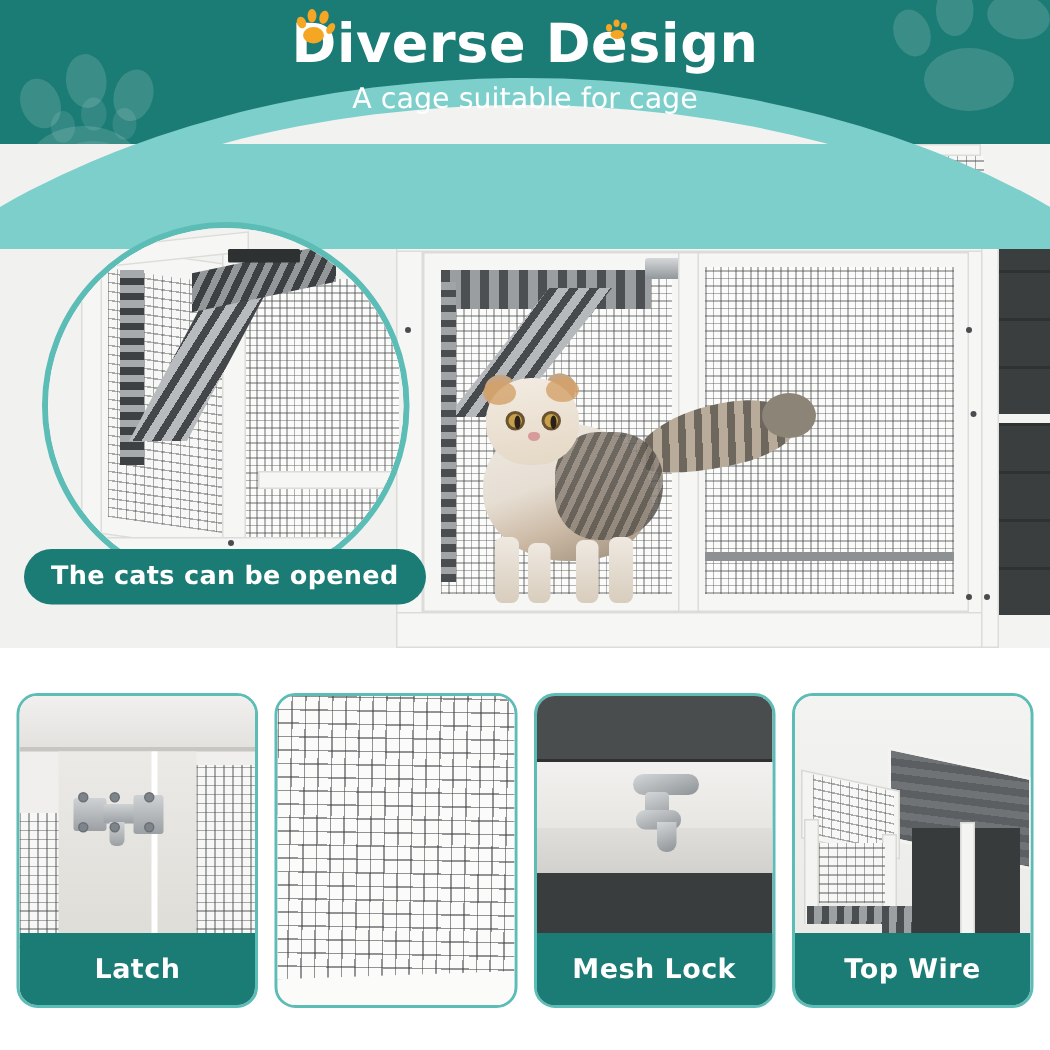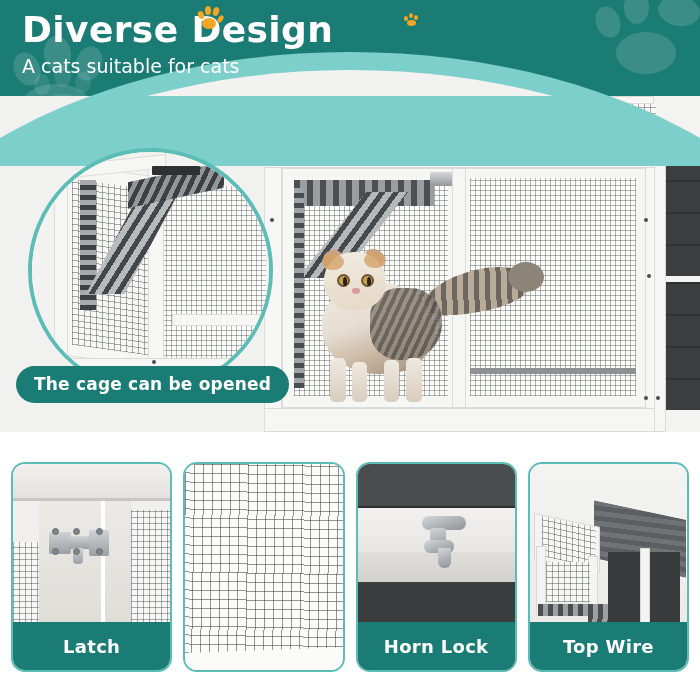--- a/index.html
+++ b/index.html
@@ -36,21 +36,21 @@
   }
   
   .wm { position: absolute; opacity: .14; }
   .wm .pad, .wm .toe { position: absolute; background: #ffffff; border-radius: 50%; }
   .wm-left { left: 8px; top: 28px; width: 120px; height: 105px; }
   .wm-right { left: 596px; top: -12px; width: 104px; height: 96px; }
   .wm-right2 { left: 30px; top: 60px; width: 70px; height: 62px; opacity:.10; }
 
   .title-wrap {
     position: absolute; left: 0; top: 8px; width: 700px;
-    z-index: 6; padding-left: 22px;
+    text-align: center; z-index: 6;
   }
   .main-title {
     font-size: 36px; font-weight: bold; color: #ffffff;
     letter-spacing: .4px; line-height: 44px;
     font-family: "DejaVu Sans", sans-serif;
   }
   .sub-title {
     font-size: 19px; color: #ffffff; line-height: 26px; margin-top: 1px;
     font-family: "DejaVu Sans", sans-serif;
   }
@@ -225,21 +225,21 @@
       <span class="toe" style="left:28px; top:2px;  width:25px; height:34px;"></span>
       <span class="toe" style="left:62px; top:8px;  width:42px; height:30px; transform:rotate(10deg);"></span>
       <span class="pad" style="left:20px; top:44px; width:60px; height:42px;"></span>
     </div>
 
     <div class="arc-light"></div>
     <div class="arc-white"></div>
 
     <div class="title-wrap">
       <div class="main-title">Diverse Design</div>
-      <div class="sub-title">A cats suitable for cats</div>
+      <div class="sub-title">A cage suitable for cage</div>
     </div>
 
     <div class="paw-accent paw-big" style="z-index:7;">
       <span class="toe" style="left:1px;  top:7px;  width:6px;  height:8px;  transform:rotate(-22deg);"></span>
       <span class="toe" style="left:8px;  top:2px;  width:6px;  height:9px;"></span>
       <span class="toe" style="left:16px; top:3px;  width:6px;  height:9px;  transform:rotate(16deg);"></span>
       <span class="toe" style="left:21px; top:11px; width:5px;  height:8px;  transform:rotate(32deg);"></span>
       <span class="pad" style="left:5px;  top:14px; width:14px; height:11px;"></span>
     </div>
     <div class="paw-accent paw-small" style="z-index:7;">
@@ -345,21 +345,21 @@
       <div style="position:absolute; left:104px; top:26px; width:96px; height:26px; background:repeating-linear-gradient(118deg,#3d4042 0 5px,#93979a 5px 10px); transform: skewY(-12deg);"></div>
       <div style="position:absolute; left:128px; top:20px; width:48px; height:9px; background:#2e3132; border-radius:1px;"></div>
 
       <div class="rail" style="left:20px; top:212px; width:230px; height:22px;"></div>
       <div class="rail" style="left:148px; top:168px; width:110px; height:12px;"></div>
       <div class="screw" style="left:36px; top:30px;"></div>
       <div class="screw" style="left:128px; top:214px;"></div>
     </div>
   </div>
 
-  <div class="pill">The cage can be opened</div>
+  <div class="pill">The cats can be opened</div>
 
   <div class="thumbs">
 
     <div class="thumb">
       <div class="thumb-img">
         <div style="position:absolute; left:0; top:0; width:100%; height:100%; background:#f0efed;"></div>
         <div class="t1-top"></div>
         <div class="t1-line"></div>
         <div class="t1-mesh-l mesh"></div>
         <div class="t1-door"></div>
@@ -396,21 +396,21 @@
         <div class="t3-white"></div>
         <div class="t3-white2"></div>
         <div class="t3-dark-bot"></div>
         <div class="hornlock">
           <span class="hl" style="left:2px;  top:0px;  width:44px; height:14px; border-radius:7px;"></span>
           <span class="hl" style="left:10px; top:12px; width:16px; height:22px;"></span>
           <span class="hl" style="left:4px;  top:24px; width:30px; height:13px; border-radius:6px;"></span>
           <span class="hl" style="left:18px; top:32px; width:13px; height:20px; border-radius:0 0 6px 6px;"></span>
         </div>
       </div>
-      <div class="thumb-label">Horn Lock</div>
+      <div class="thumb-label">Mesh Lock</div>
     </div>
 
     <div class="thumb">
       <div class="thumb-img">
         <div class="t4-bg"></div>
         <div class="t4-roof" style="left:62px; top:44px; width:96px; height:62px; transform: skewY(12deg); border:2px solid #f3f3f1;"></div>
         <div class="t4-frame" style="left:4px;  top:56px; width:66px; height:46px; transform: skewY(12deg);"></div>
         <div class="mesh" style="position:absolute; left:12px; top:58px; width:54px; height:40px; transform: skewY(12deg);"></div>
         <div class="t4-frame" style="left:6px;  top:82px; width:10px; height:72px;"></div>
         <div class="t4-frame" style="left:58px; top:92px; width:10px; height:62px;"></div>

